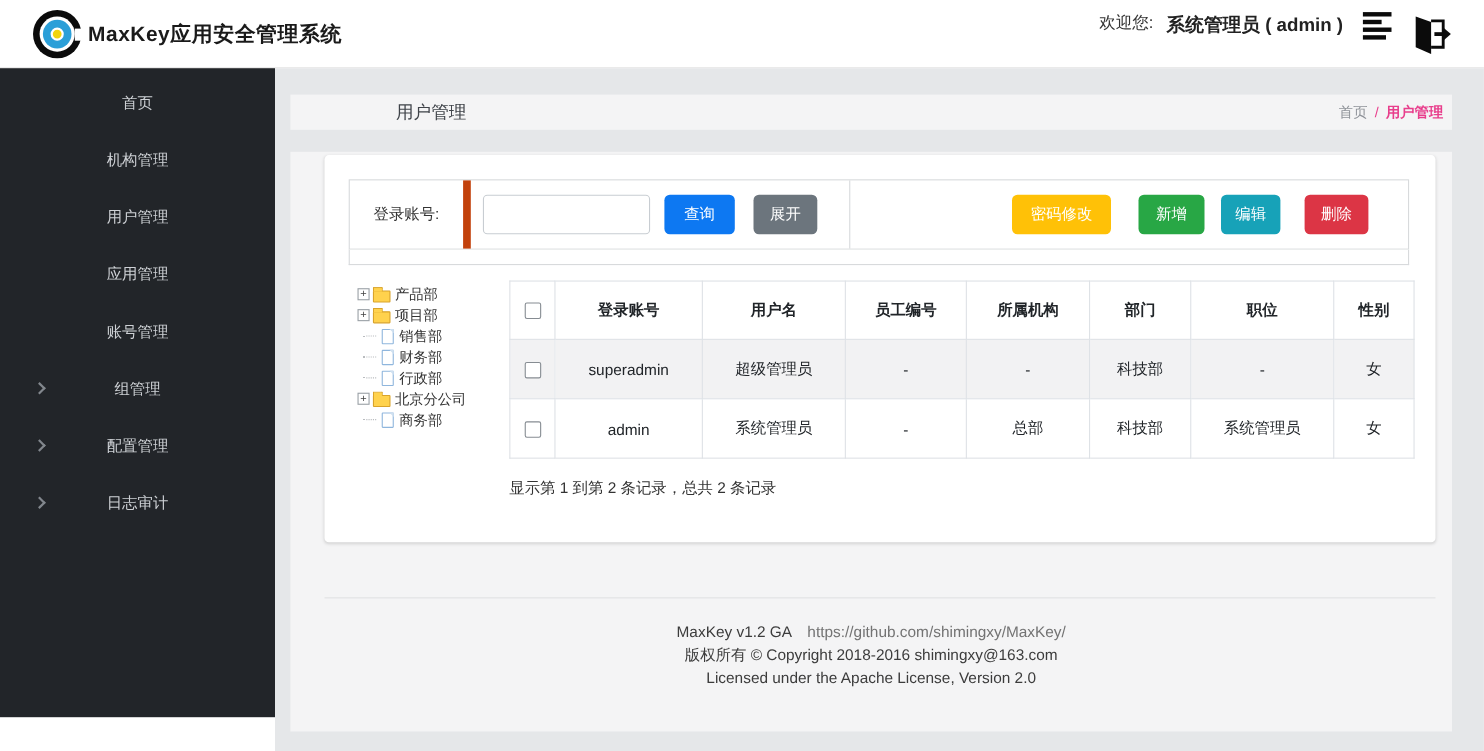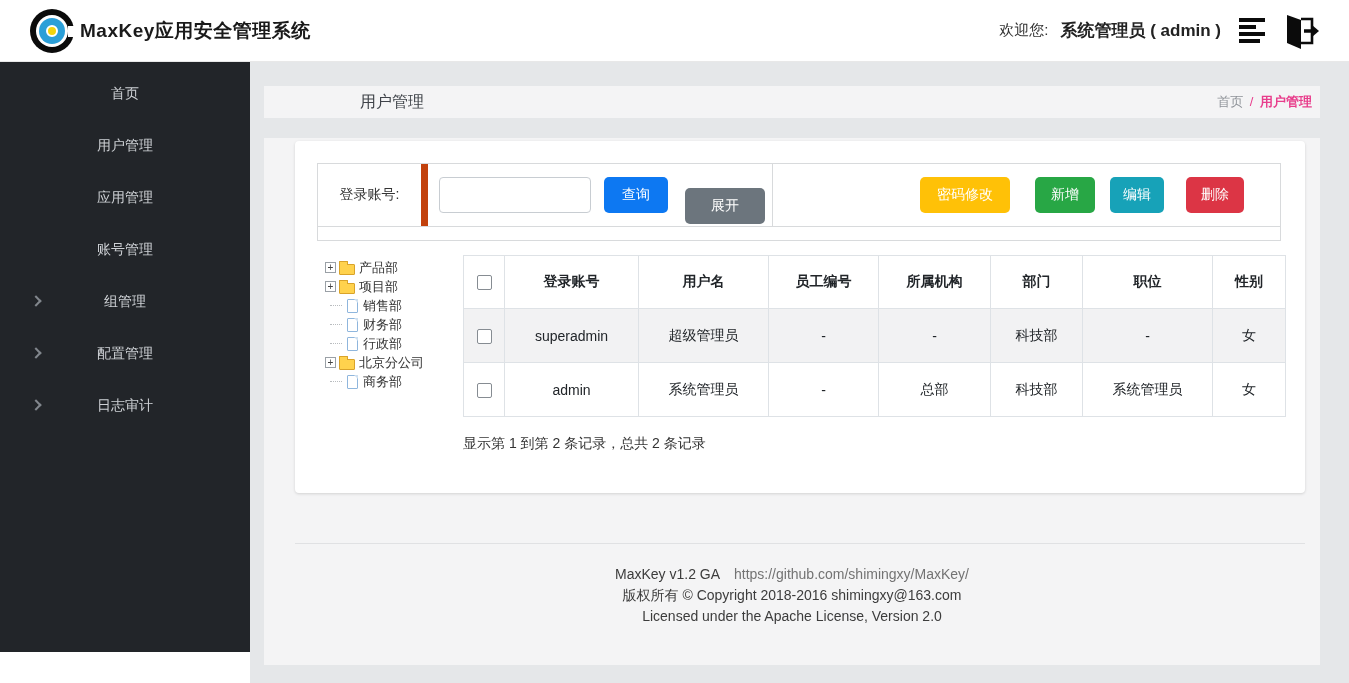--- a/index.html
+++ b/index.html
@@ -8,21 +8,21 @@
 
   
   .header { position:absolute; top:0; left:0; width:1349px; height:62px; background:#fff;
             border-bottom:1px solid #e8e8e8; display:flex; align-items:center; padding:0 30px; }
   .logo { width:44px; height:44px; border-radius:50%; background:#0b0b0b; position:relative; flex:0 0 auto; }
   .logo-gap    { position:absolute; inset:6px;  background:#fff;    border-radius:50%; }
   .logo-blue   { position:absolute; inset:9px;  background:#2b9fd8; border-radius:50%; }
   .logo-yellow { position:absolute; inset:16px; background:#f2d40e; border:2px solid #fff; border-radius:50%; }
   .logo-notch  { position:absolute; right:-2px; top:17px; width:8px; height:11px; background:#fff; }
   .app-title { font-size:19px; font-weight:bold; color:#1a1a1a; margin-left:6px; letter-spacing:0.5px; }
-  .header-right { margin-left:auto; display:flex; align-items:center; gap:12px; }
+  .header-right { margin-left:auto; display:flex; align-items:flex-start; gap:12px; }
   .welcome { font-size:15px; color:#333; }
   .user-name { font-size:17px; font-weight:bold; color:#222; }
   .list-icon { display:flex; flex-direction:column; gap:3px; margin-left:6px; cursor:pointer; }
   .list-icon span { display:block; height:4px; background:#0b0b0b; }
   .list-icon .b1 { width:26px; } .list-icon .b2 { width:17px; }
   .list-icon .b3 { width:26px; } .list-icon .b4 { width:21px; }
   .logout-icon { cursor:pointer; margin-left:2px; display:block; }
 
   
   .sidebar { position:absolute; top:62px; left:0; width:250px; height:590px;
@@ -50,21 +50,21 @@
   
   .form-box { position:absolute; left:22px; top:22px; width:964px; height:64px; border:1px solid #d8dadc; background:#fff; }
   .form-label-cell { position:absolute; left:0; top:0; width:110px; height:62px; border-right:7px solid #c2410c;
                      display:flex; align-items:center; justify-content:center; font-size:14px; color:#333; }
   .search-input { position:absolute; left:121px; top:13px; width:152px; height:36px; border:1px solid #c8cdd2;
                   border-radius:4px; font-size:14px; padding:0 8px; outline:none; }
   .btn { border:none; border-radius:5px; color:#fff; font-size:14px; cursor:pointer;
          display:flex; align-items:center; justify-content:center; position:absolute; top:13px; height:36px;
          font-family:inherit; }
   .btn-query  { left:286px; width:64px; background:var(--primary,#0d78f2); }
-  .btn-expand { left:367px; width:80px; background:var(--secondary,#6c757d);margin-top:11px; }
+  .btn-expand { left:367px; width:58px; background:var(--secondary,#6c757d); }
   .form-divider { position:absolute; left:454px; top:0; height:62px; border-left:1px solid #d8dadc; }
   .btn-pwd    { left:602px; width:90px; background:var(--warning,#ffc107); }
   .btn-add    { left:717px; width:60px; background:var(--success,#28a745); }
   .btn-edit   { left:792px; width:54px; background:var(--info,#17a2b8); }
   .btn-del    { left:868px; width:58px; background:var(--danger,#dc3545); }
   .collapse-strip { position:absolute; left:22px; top:86px; width:964px; height:14px;
                     border:1px solid #d8dadc; border-top:none; background:#fff; }
 
   
   .tree { position:absolute; left:30px; top:117px; width:140px; }
@@ -125,20 +125,23 @@
       <polygon points="8,4 22,9 22,38 8,32" fill="#0b0b0b"></polygon>
       <line x1="25" y1="20" x2="34" y2="20" stroke="#0b0b0b" stroke-width="3.5"></line>
       <polygon points="33,14 40,20 33,26" fill="#0b0b0b"></polygon>
     </svg>
   </div>
 </div>
 
 <div class="sidebar">
   <div class="side-item">
       <span>首页</span>
+    </div>
+  <div class="side-item">
+      <span>机构管理</span>
     </div>
   <div class="side-item">
       <span>用户管理</span>
     </div>
   <div class="side-item">
       <span>应用管理</span>
     </div>
   <div class="side-item">
       <span>账号管理</span>
     </div>

